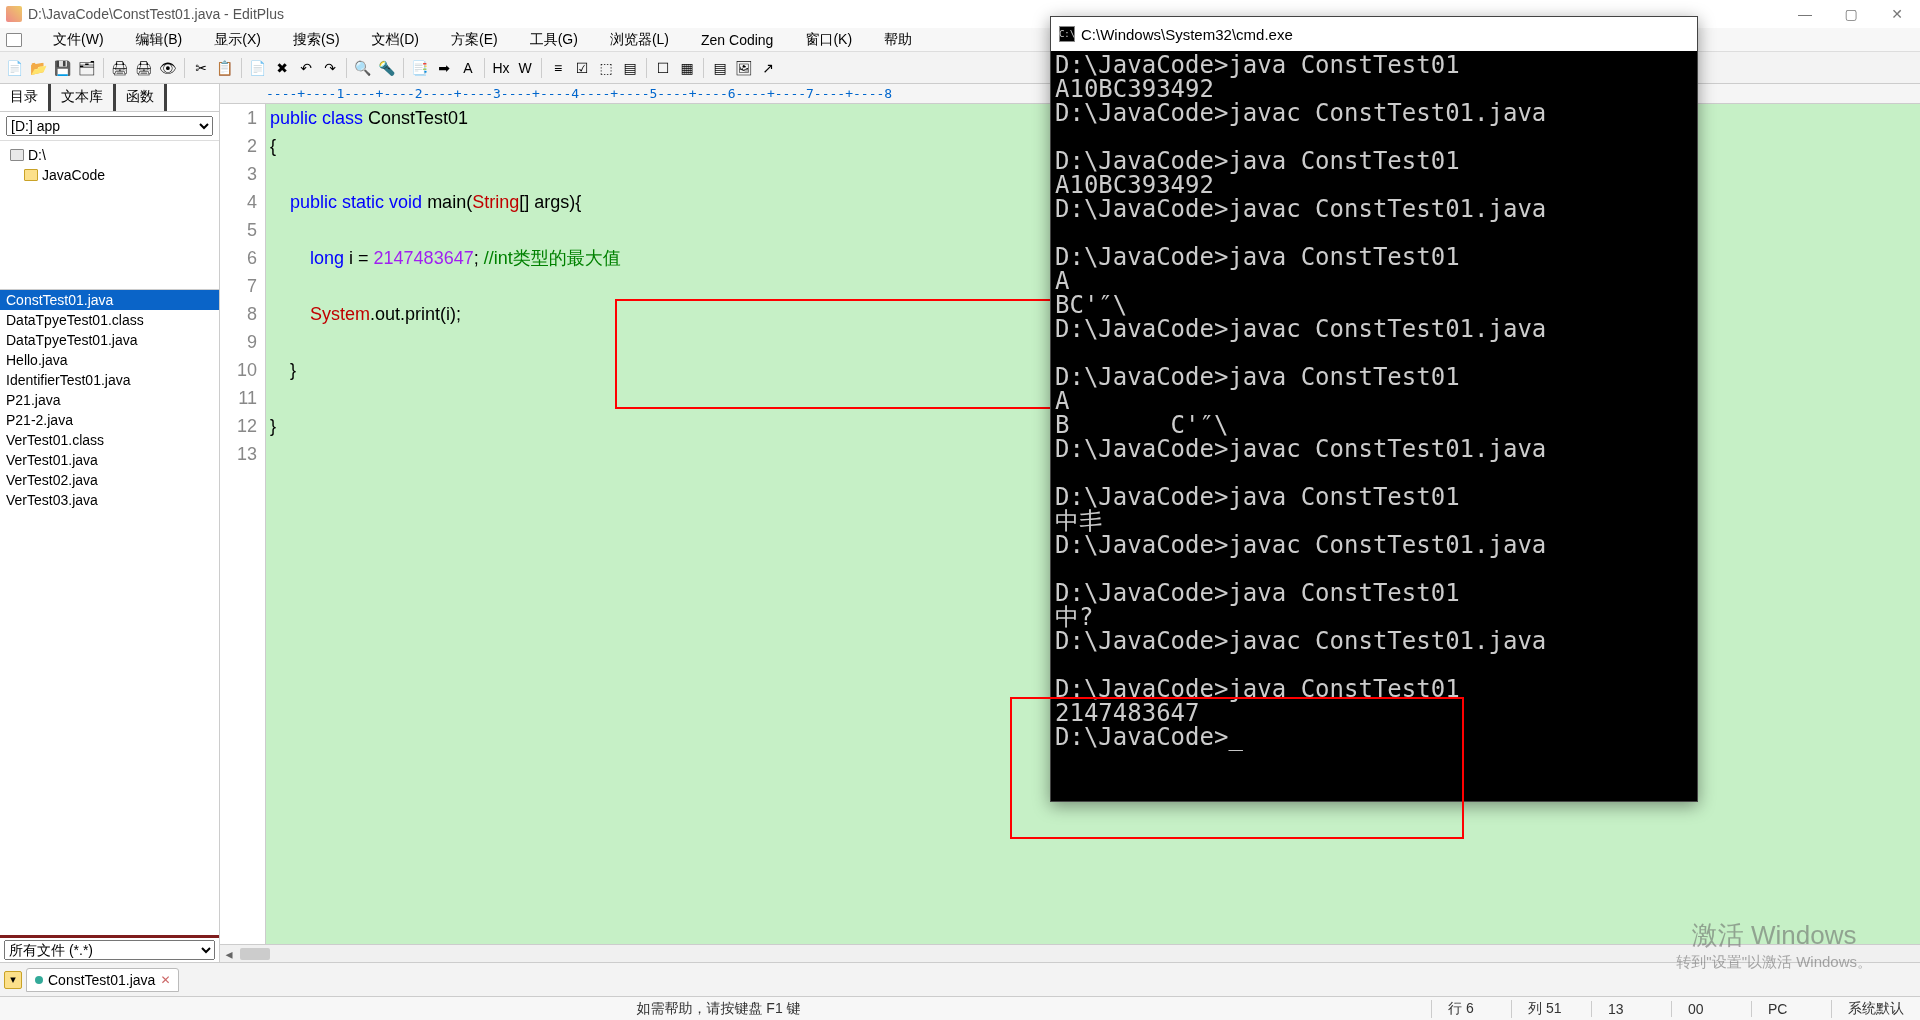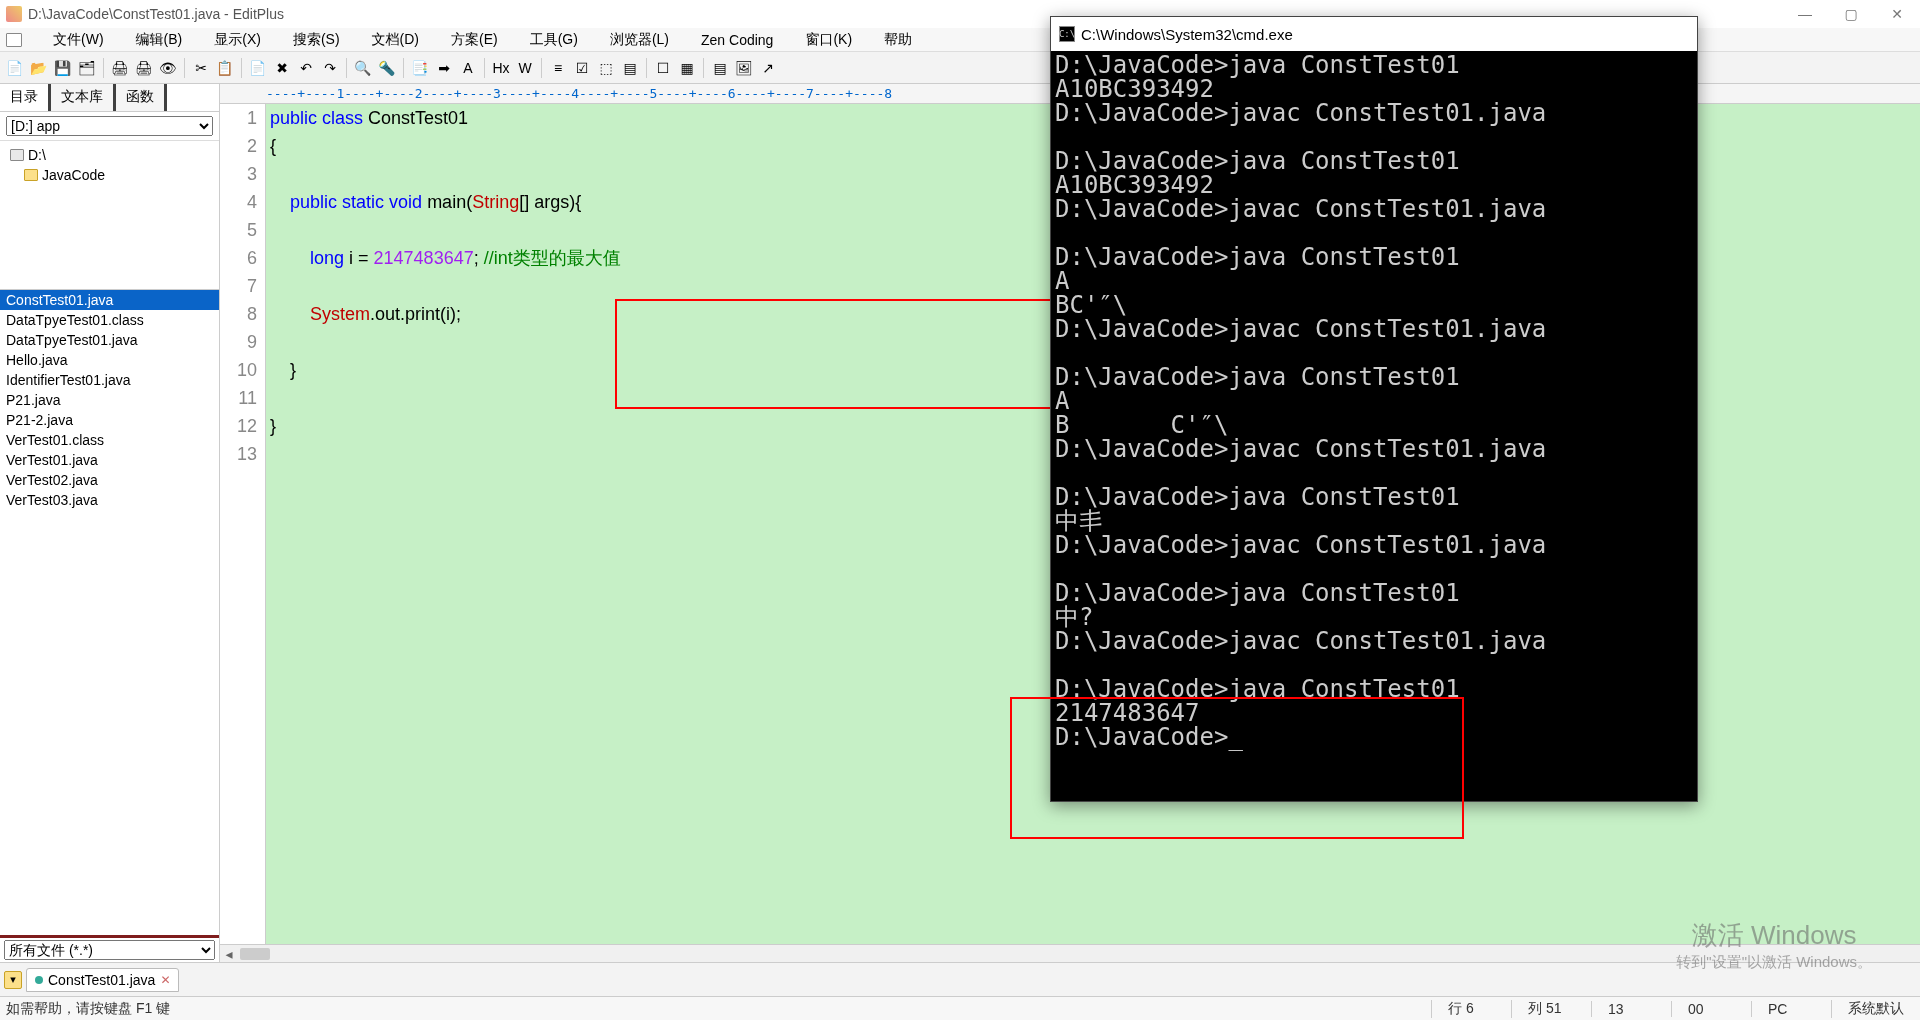--- a/index.html
+++ b/index.html
@@ -55,21 +55,21 @@
 
 
 .doctabs { height:34px; background:#f3f3f3; border-top:1px solid #ccc; display:flex; align-items:center; padding:0 4px; gap:4px; }
 .doctabs .lefticon { width:18px; height:18px; background:#fce08a; border:1px solid #c9a227; border-radius:2px; display:flex; align-items:center; justify-content:center; font-size:11px; }
 .doctabs .doctab { background:#fff; border:1px solid #bbb; border-radius:3px 3px 0 0; padding:3px 8px; display:flex; align-items:center; gap:5px; font-size:14px; cursor:pointer; }
 .doctabs .doctab .dot { width:8px;height:8px;border-radius:50%;background:#3a9; }
 .doctabs .doctab .close { color:#c66; font-size:12px; }
 
 
 .statusbar { height:24px; background:#f7f7f7; border-top:1px solid #ccc; display:flex; align-items:center; font-size:14px; color:#333; }
-.statusbar .left { flex:1; padding-left:6px; }
+.statusbar .left { flex:1; padding-left:6px;text-align:center; }
 .statusbar .cell { padding:0 16px; border-left:1px solid #ccc; min-width:80px; text-align:left; }
 
 
 .cmd { position:absolute; left:1050px; top:16px; width:648px; height:786px; background:#000; border:1px solid #444; box-shadow:0 4px 16px rgba(0,0,0,0.4); display:flex; flex-direction:column; }
 .cmd-title { height:34px; background:#fff; color:#000; display:flex; align-items:center; padding:0 8px; gap:6px; font-size:15px; }
 .cmd-title .cmd-icon { width:16px;height:16px;background:#000;border:1px solid #888;display:flex;align-items:center;justify-content:center;color:#ccc;font-size:9px;font-family:Consolas,monospace; }
 .cmd-body { flex:1; color:#ccc; font-family:"NSimSun",Consolas,monospace; font-size:24px; line-height:24px; padding:2px 4px; white-space:pre; overflow:hidden; }
 .redbox-cmd { position:absolute; border:2px solid #f00; left:1010px; top:697px; width:454px; height:142px; pointer-events:none; }
 
 

